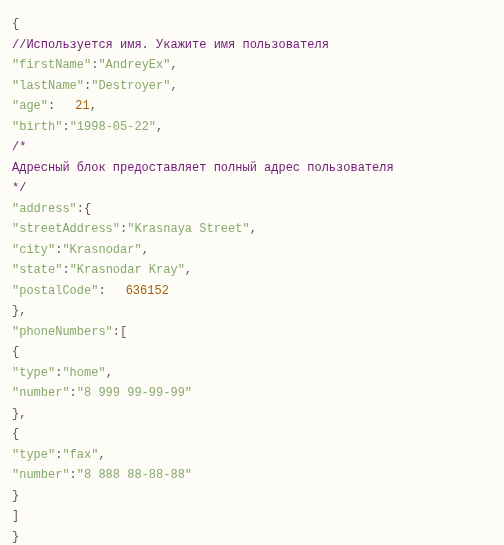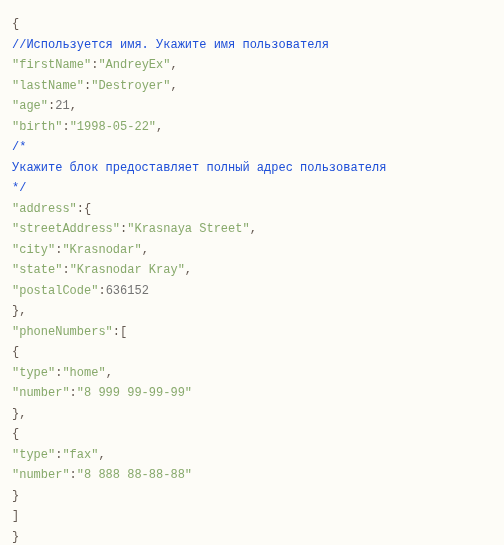--- a/index.html
+++ b/index.html
@@ -8,38 +8,38 @@
     background: #fdfcf7;
     font-family: Consolas, "Courier New", monospace;
     font-size: 12px;
     line-height: 20.5px;
     color: #655a52;
     width: 504px;
     box-sizing: border-box;
   }
   .line { white-space: pre; }
   .brace { color: #655a52; }
-  .comment { color: #1d4ed8; }
+  .comment { color: #701a75; }
   .key { color: #87a96b; }
   .punc { color: #655a52; }
   .str { color: #87a96b; }
-  .num { color: #737373; }
+  .num { color: #a16207; margin-left: 20px; }
 </style>
 </head>
 <body>
 
 <div id="code">
     <div class="line"><span class="brace">{</span></div>
     <div class="line"><span class="comment">//Используется имя. Укажите имя пользователя</span></div>
     <div class="line"><span class="key">"firstName"</span><span class="punc">:</span><span class="str">"AndreyEx"</span><span class="punc">,</span></div>
     <div class="line"><span class="key">"lastName"</span><span class="punc">:</span><span class="str">"Destroyer"</span><span class="punc">,</span></div>
     <div class="line"><span class="key">"age"</span><span class="punc">:</span><span class="num">21</span><span class="punc">,</span></div>
     <div class="line"><span class="key">"birth"</span><span class="punc">:</span><span class="str">"1998-05-22"</span><span class="punc">,</span></div>
     <div class="line"><span class="comment">/*</span></div>
-    <div class="line"><span class="comment">Укажите блок предоставляет полный адрес пользователя</span></div>
+    <div class="line"><span class="comment">Адресный блок предоставляет полный адрес пользователя</span></div>
     <div class="line"><span class="comment">*/</span></div>
     <div class="line"><span class="key">"address"</span><span class="punc">:</span><span class="brace">{</span></div>
     <div class="line"><span class="key">"streetAddress"</span><span class="punc">:</span><span class="str">"Krasnaya Street"</span><span class="punc">,</span></div>
     <div class="line"><span class="key">"city"</span><span class="punc">:</span><span class="str">"Krasnodar"</span><span class="punc">,</span></div>
     <div class="line"><span class="key">"state"</span><span class="punc">:</span><span class="str">"Krasnodar Kray"</span><span class="punc">,</span></div>
     <div class="line"><span class="key">"postalCode"</span><span class="punc">:</span><span class="num">636152</span></div>
     <div class="line"><span class="brace">},</span></div>
     <div class="line"><span class="key">"phoneNumbers"</span><span class="punc">:</span><span class="brace">[</span></div>
     <div class="line"><span class="brace">{</span></div>
     <div class="line"><span class="key">"type"</span><span class="punc">:</span><span class="str">"home"</span><span class="punc">,</span></div>

